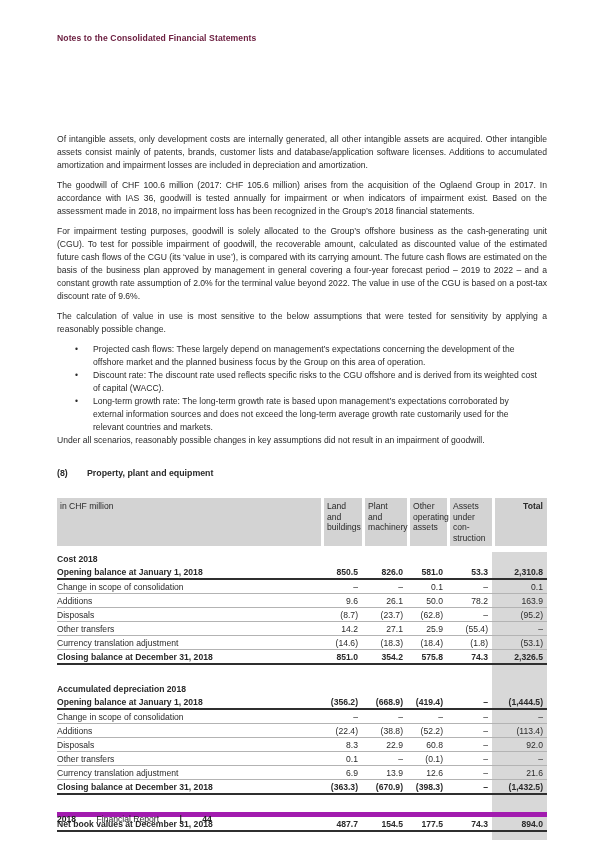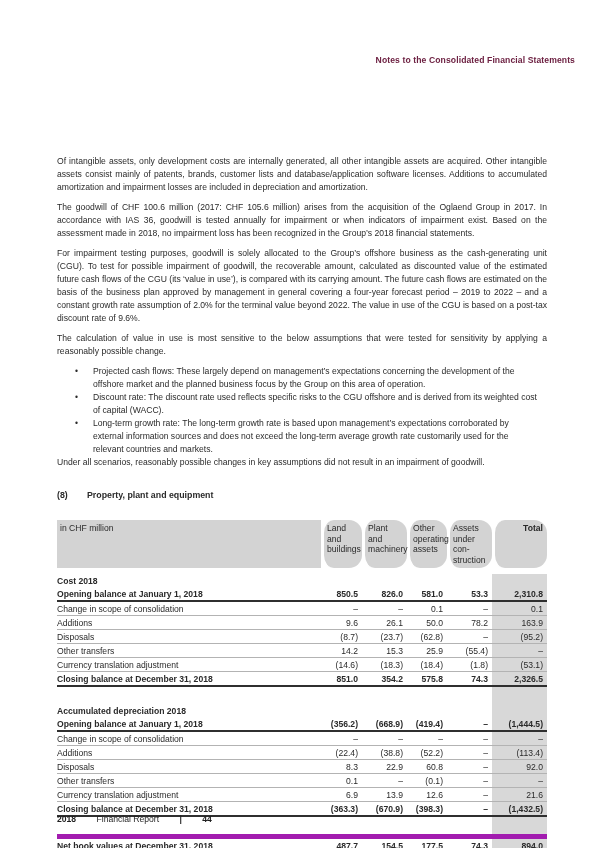--- a/index.html
+++ b/index.html
@@ -14,22 +14,21 @@
   .page{
     position:relative;
     width:600px;height:848px;
     background:#ffffff;
     font-family:"Liberation Sans", sans-serif;
     color:var(--text);
     overflow:hidden;
   }
   .page-header{
     padding:27px 25px 0 57px;
-    text-align:right;
-    margin-top:22px;
+    text-align:left;
   }
   .header-title{
     color:var(--accent);
     font-weight:bold;
     font-size:8.6px;
     letter-spacing:0.1px;
   }
   .content{
     padding:88px 53px 0 57px;
   }
@@ -79,21 +78,21 @@
     background:var(--th-gray);
     font-weight:normal;
     text-align:left;
     vertical-align:top;
     padding:3px 4px 3px 3px;
     line-height:10.5px;
     white-space:pre-line;
     height:36px;
     box-sizing:border-box;
   }
-  .fin-table thead th.gapped{border-left:3px solid #ffffff;border-radius:13px;}
+  .fin-table thead th.gapped{border-left:3px solid #ffffff;}
   .fin-table thead th.total-head{text-align:right;font-weight:bold;}
   .fin-table td{
     padding:2px 4px 1px 0;
     line-height:10px;
     text-align:right;
     vertical-align:bottom;
     box-sizing:border-box;
     height:13px;
   }
   .fin-table td.label{text-align:left;padding-left:0;}
@@ -211,21 +210,21 @@
             <td class="label">Disposals</td>
             <td>(8.7)</td>
             <td>(23.7)</td>
             <td>(62.8)</td>
             <td>–</td>
             <td class="total-col">(95.2)</td>
           </tr>
           <tr class="rule-thin">
             <td class="label">Other transfers</td>
             <td>14.2</td>
-            <td>15.3</td>
+            <td>27.1</td>
             <td>25.9</td>
             <td>(55.4)</td>
             <td class="total-col">–</td>
           </tr>
           <tr class="rule-thin">
             <td class="label">Currency translation adjustment</td>
             <td>(14.6)</td>
             <td>(18.3)</td>
             <td>(18.4)</td>
             <td>(1.8)</td>

